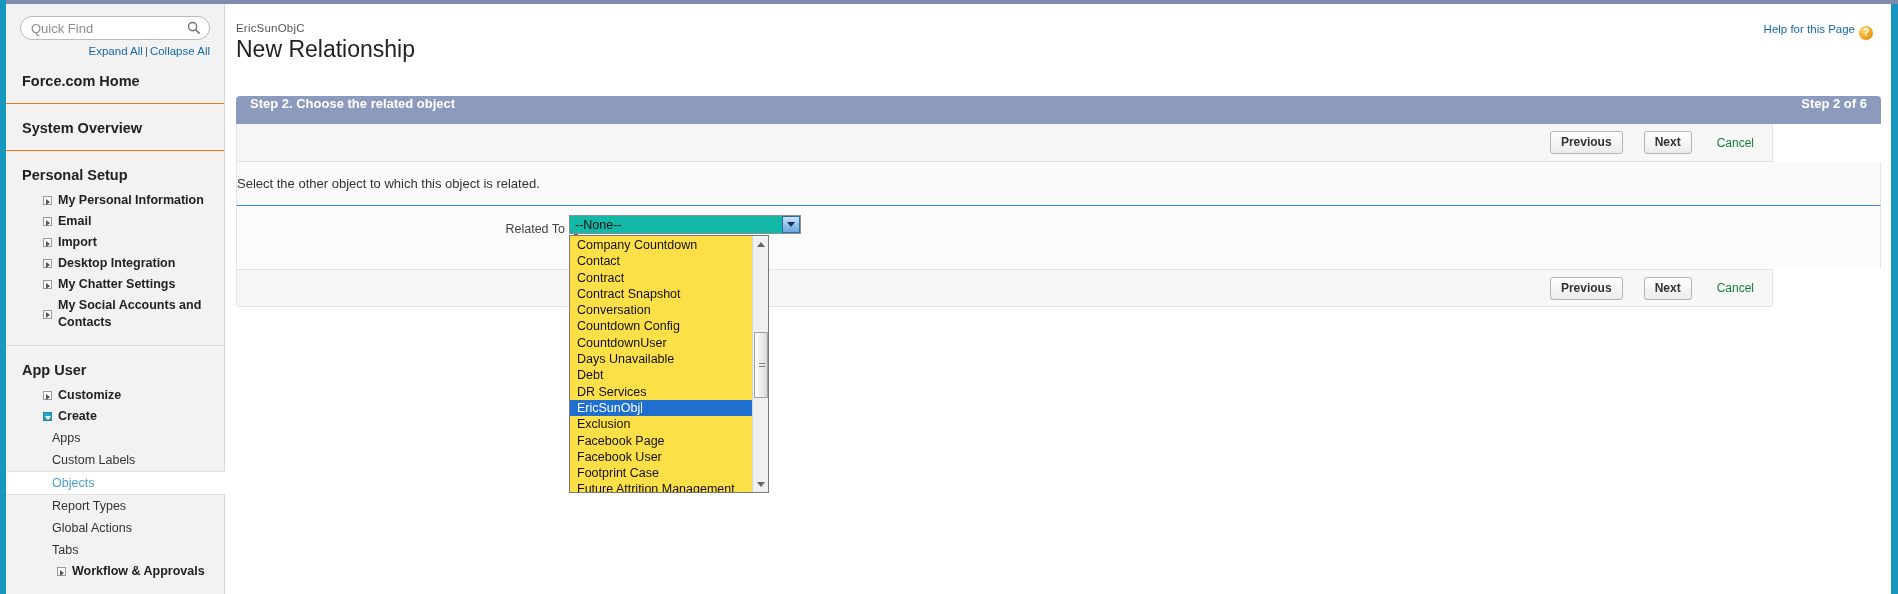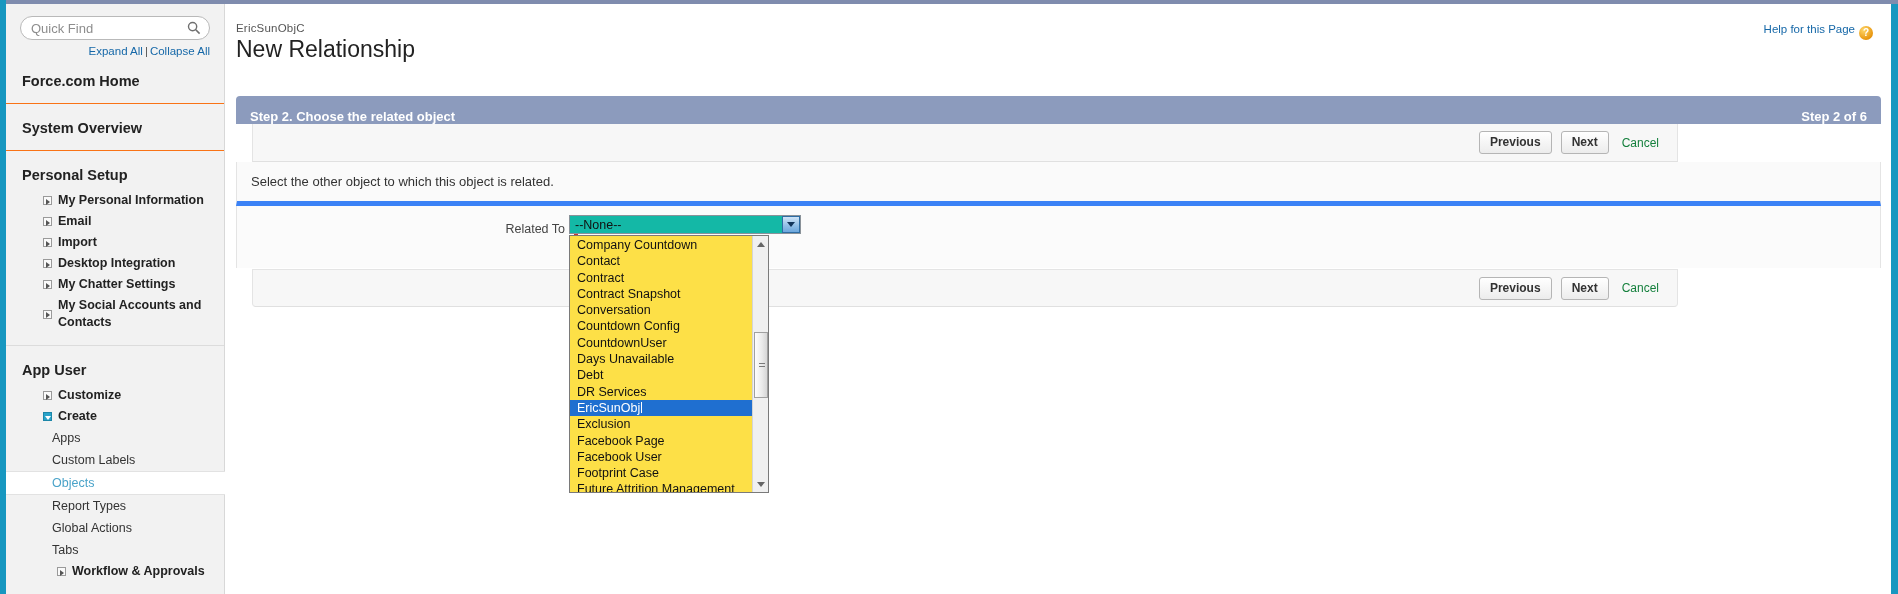--- a/index.html
+++ b/index.html
@@ -195,39 +195,39 @@
     position: absolute;
     left: 10px; top: 92px;
     width: 1645px;
     height: 28px;
     background: #8c9bbd;
     border-radius: 4px 4px 0 0;
     color: #ffffff;
     font-weight: bold;
     font-size: 13px;
     display: flex;
-    align-items: flex-end;
+    align-items: flex-start;
     justify-content: space-between;
     padding: 0 14px;
   }
 
   .btn-row {
     position: absolute;
-    left: 26px;
-    width: 1426px;
+    left: 10px;
+    width: 1537px;
     height: 38px;
     background: #f7f7f7;
     border-left: 1px solid #e4e4e4;
     border-right: 1px solid #e4e4e4;
     border-bottom: 1px solid #e0e0e0;
     display: flex;
     align-items: center;
     justify-content: flex-end;
     padding-right: 14px;
-    gap: 9px;
+    gap: 21px;
   }
   .btn-row.top { top: 120px; }
   .btn-row.bottom { top: 265px; border-top: 1px solid #e4e4e4; border-radius: 0 0 4px 4px; }
 
   .btn {
     background: linear-gradient(#ffffff, #ececec);
     border: 1px solid #b5b5b5;
     border-radius: 3px;
     font-family: "Liberation Sans", sans-serif;
     font-size: 12px;
@@ -246,24 +246,23 @@
   }
 
   .instr {
     position: absolute;
     left: 10px; top: 158px;
     width: 1645px;
     height: 44px;
     background: #fafafa;
     border-left: 1px solid #e4e4e4;
     border-right: 1px solid #e4e4e4;
-    border-bottom: 5px solid #3b82f6;
+    border-bottom: 1px solid #3b82f6;
     display: flex;
     align-items: center;
-    padding-left: 14px;
     font-size: 13px;
     color: #333;
   }
 
   .field-row {
     position: absolute;
     left: 10px; top: 202px;
     width: 1645px;
     height: 62px;
     background: #fbfbfb;

